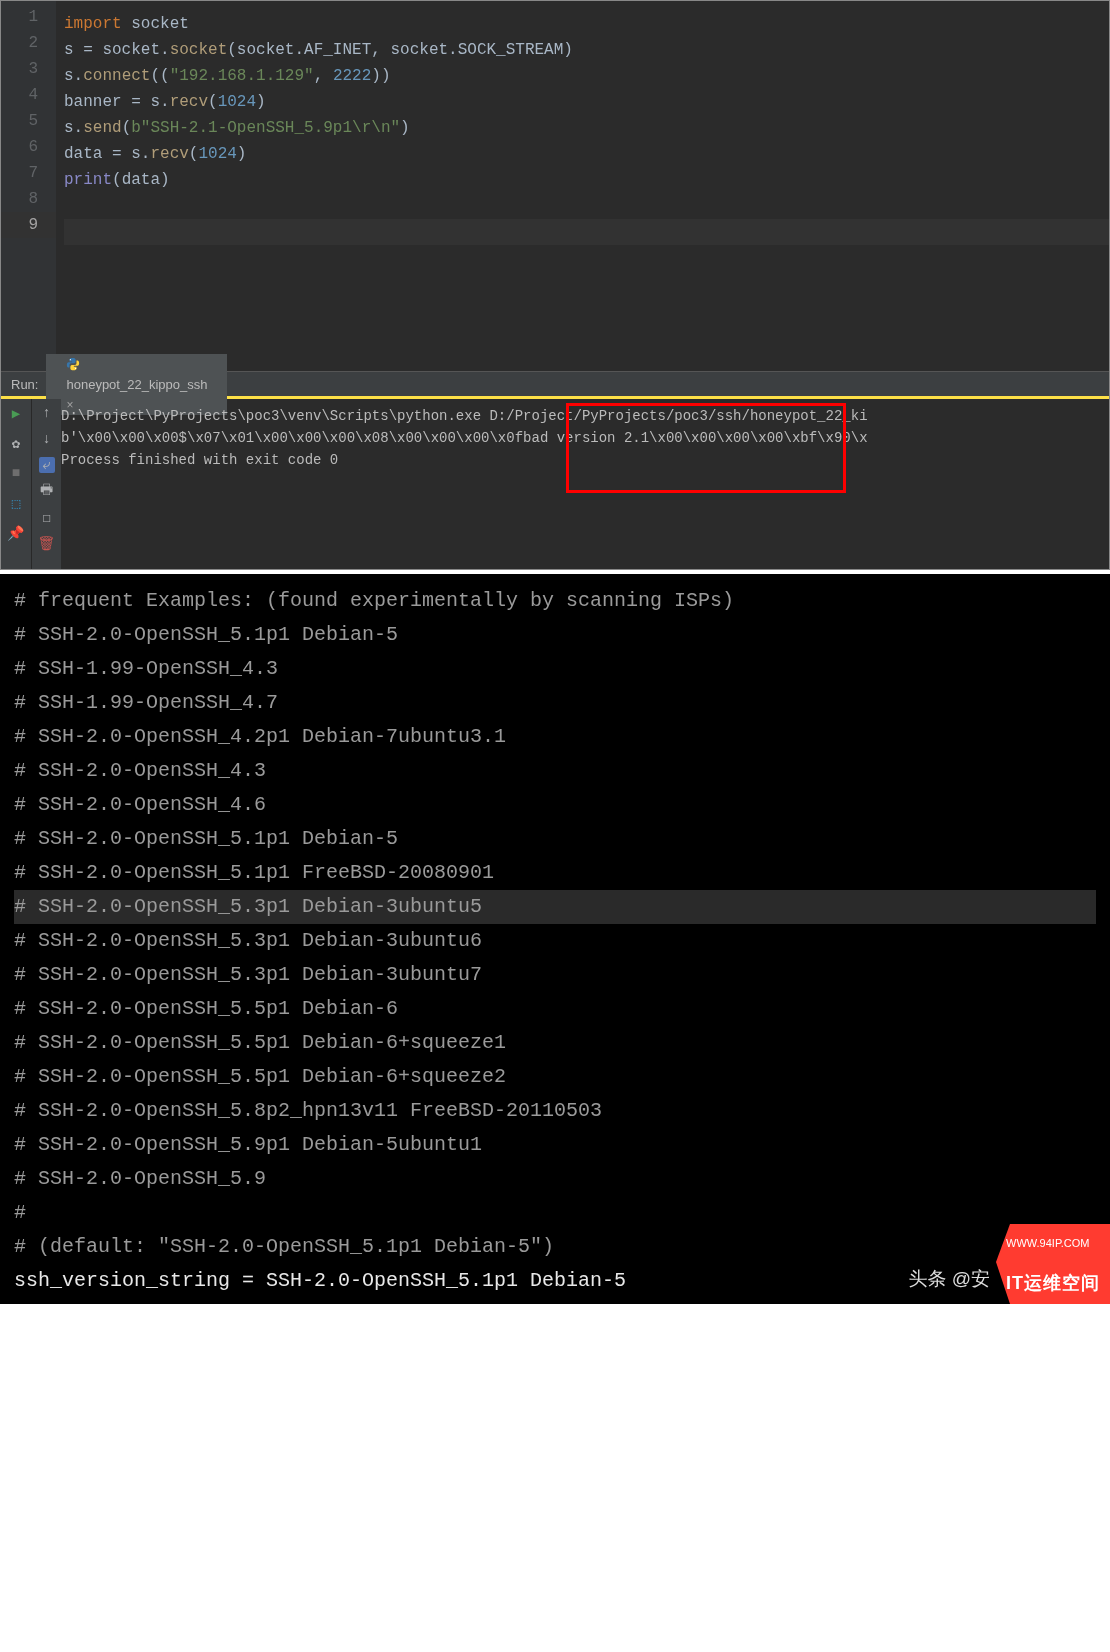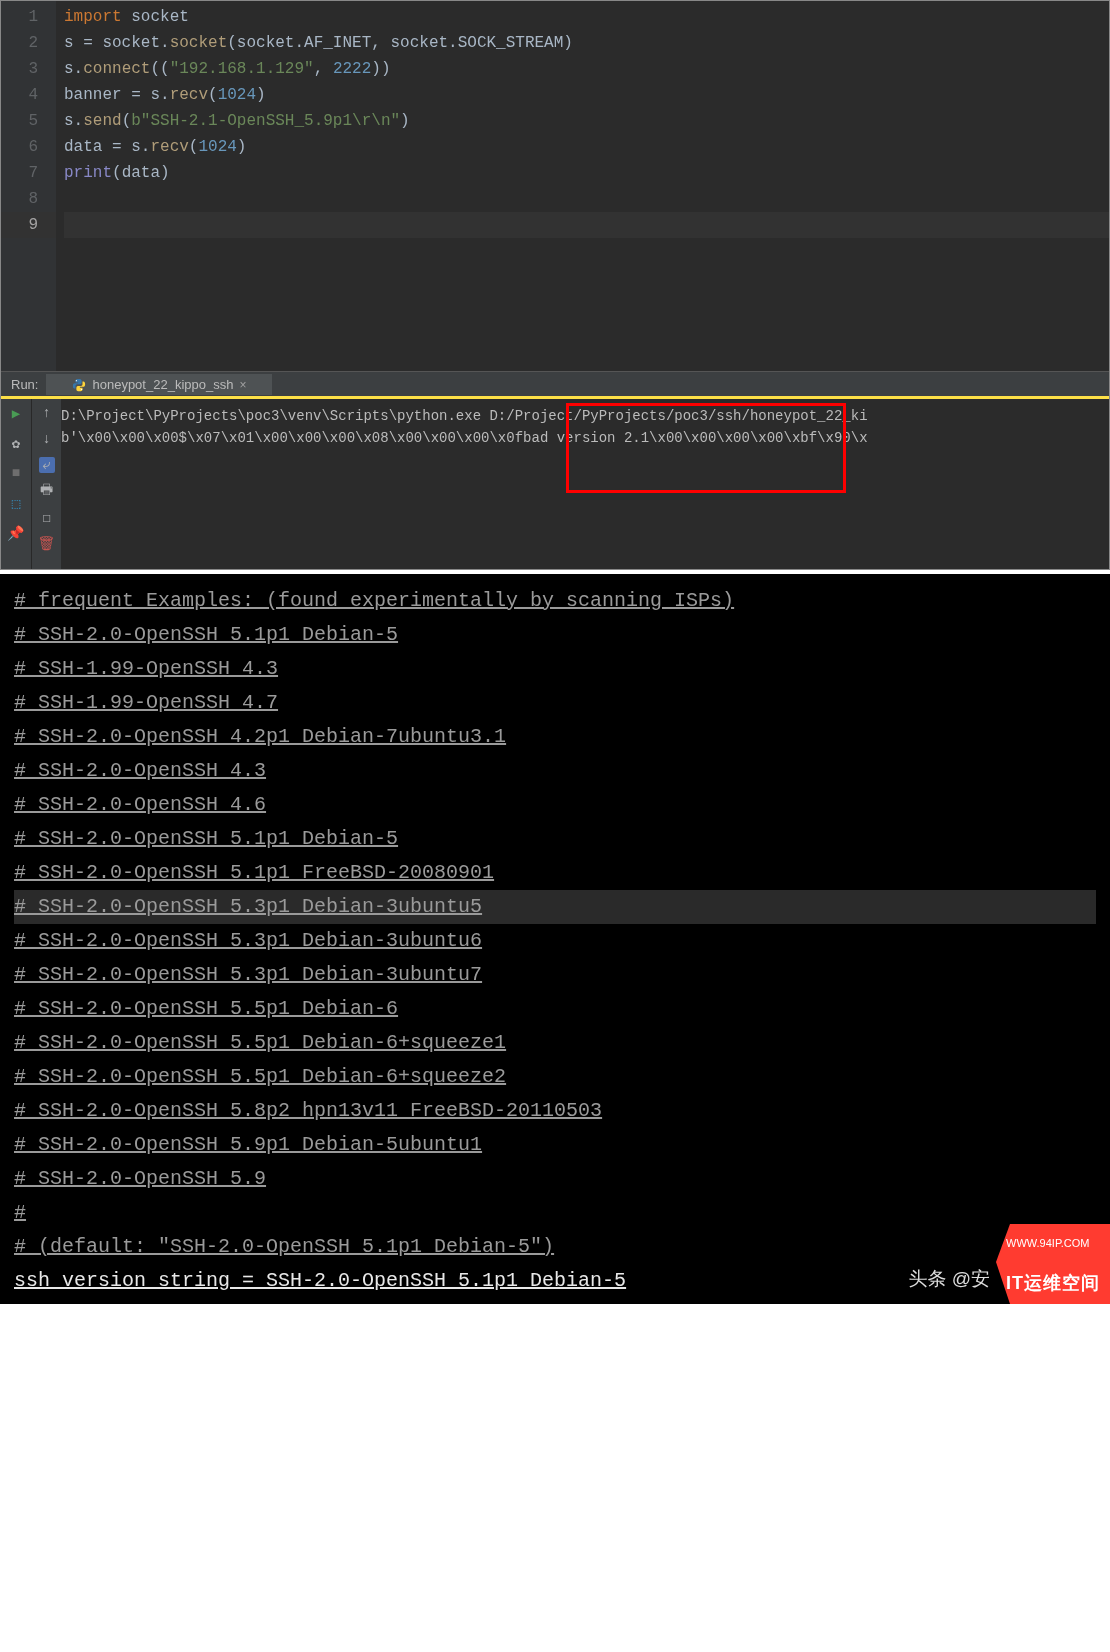--- a/index.html
+++ b/index.html
@@ -32,21 +32,21 @@
     font-size: 16px;
     line-height: 26px;
     height: 26px;
   }
   .gutter .ln.active {
     background: #323232;
     color: #a4a3a3;
   }
   .code-lines {
     flex: 1;
-    padding-top: 3px;
+    padding-top: 10px;
     padding-left: 8px;
     font-size: 16px;
     line-height: 26px;
   }
   .code-line { height: 26px; white-space: pre; }
   .code-line.active { background: #323232; }
   .kw { color: #cc7832; }
   .ident { color: #a9b7c6; }
   .method { color: #b09d79; }
   .str { color: #6a8759; }
@@ -68,25 +68,26 @@
   .run-label {
     color: #bbbbbb;
     font-size: 13px;
     font-family: sans-serif;
   }
   .run-tab {
     background: #4e5254;
     color: #bbbbbb;
     font-size: 13px;
     font-family: sans-serif;
-    padding: 3px 26px;
-    display: flex;
-    align-items: flex-end;
+    padding: 3px 20px;
+    display: flex;
+    align-items: flex-start;
     gap: 6px;
     border-radius: 0;
+    flex-direction: column;
   }
   .py-icon {
     width: 14px; height: 14px;
     display: inline-block;
   }
   .close-x { color: #a0a0a0; font-size: 12px; cursor: pointer; }
   
   .run-body {
     display: flex;
     background: #2b2b2b;
@@ -157,21 +158,21 @@
     background: #000000;
     color: #e8e8e8;
     font-size: 20px;
     line-height: 34px;
     padding: 10px 14px 6px 14px;
     margin-top: 4px;
     position: relative;
     font-family: 'Consolas','Menlo','Courier New',monospace;
     font-weight: 500;
   }
-  .cmt-line { white-space: pre; color:#9a9a9a;text-decoration:underline; }
+  .cmt-line { white-space: pre; color:#9a9a9a; }
   .cmt-line.hl { background: #2a2a2a; }
   .assign-line { color:#e8e8e8; }
   .watermark {
     position: absolute;
     right: 0px;
     bottom: 0px;
     display: flex;
     align-items: flex-end;
   }
   .wm-text {
@@ -263,20 +264,21 @@
       <div class="tb-icon tb-wrap">⤶</div>
       <div class="tb-icon tb-print">🖶</div>
       <div class="tb-icon">☐</div>
       <div class="tb-icon tb-trash">🗑</div>
     </div>
     <div class="console-out" id="console">
       <div class="red-box"></div>
     <div class="console-line">D:\Project\PyProjects\poc3\venv\Scripts\python.exe D:/Project/PyProjects/poc3/ssh/honeypot_22_ki</div>
         <div class="console-line">b'\x00\x00\x00$\x07\x01\x00\x00\x00\x08\x00\x00\x00\x0fbad version 2.1\x00\x00\x00\x00\xbf\x90\x</div>
         <div class="console-line"></div>
+        <div class="console-line">Process finished with exit code 0</div>
       </div>
   </div>
 </div>
 
 <div class="bottom-panel" id="bottompanel">
   <div class="cmt-line"># frequent Examples: (found experimentally by scanning ISPs)</div>
     <div class="cmt-line"># SSH-2.0-OpenSSH_5.1p1 Debian-5</div>
     <div class="cmt-line"># SSH-1.99-OpenSSH_4.3</div>
     <div class="cmt-line"># SSH-1.99-OpenSSH_4.7</div>
     <div class="cmt-line"># SSH-2.0-OpenSSH_4.2p1 Debian-7ubuntu3.1</div>

